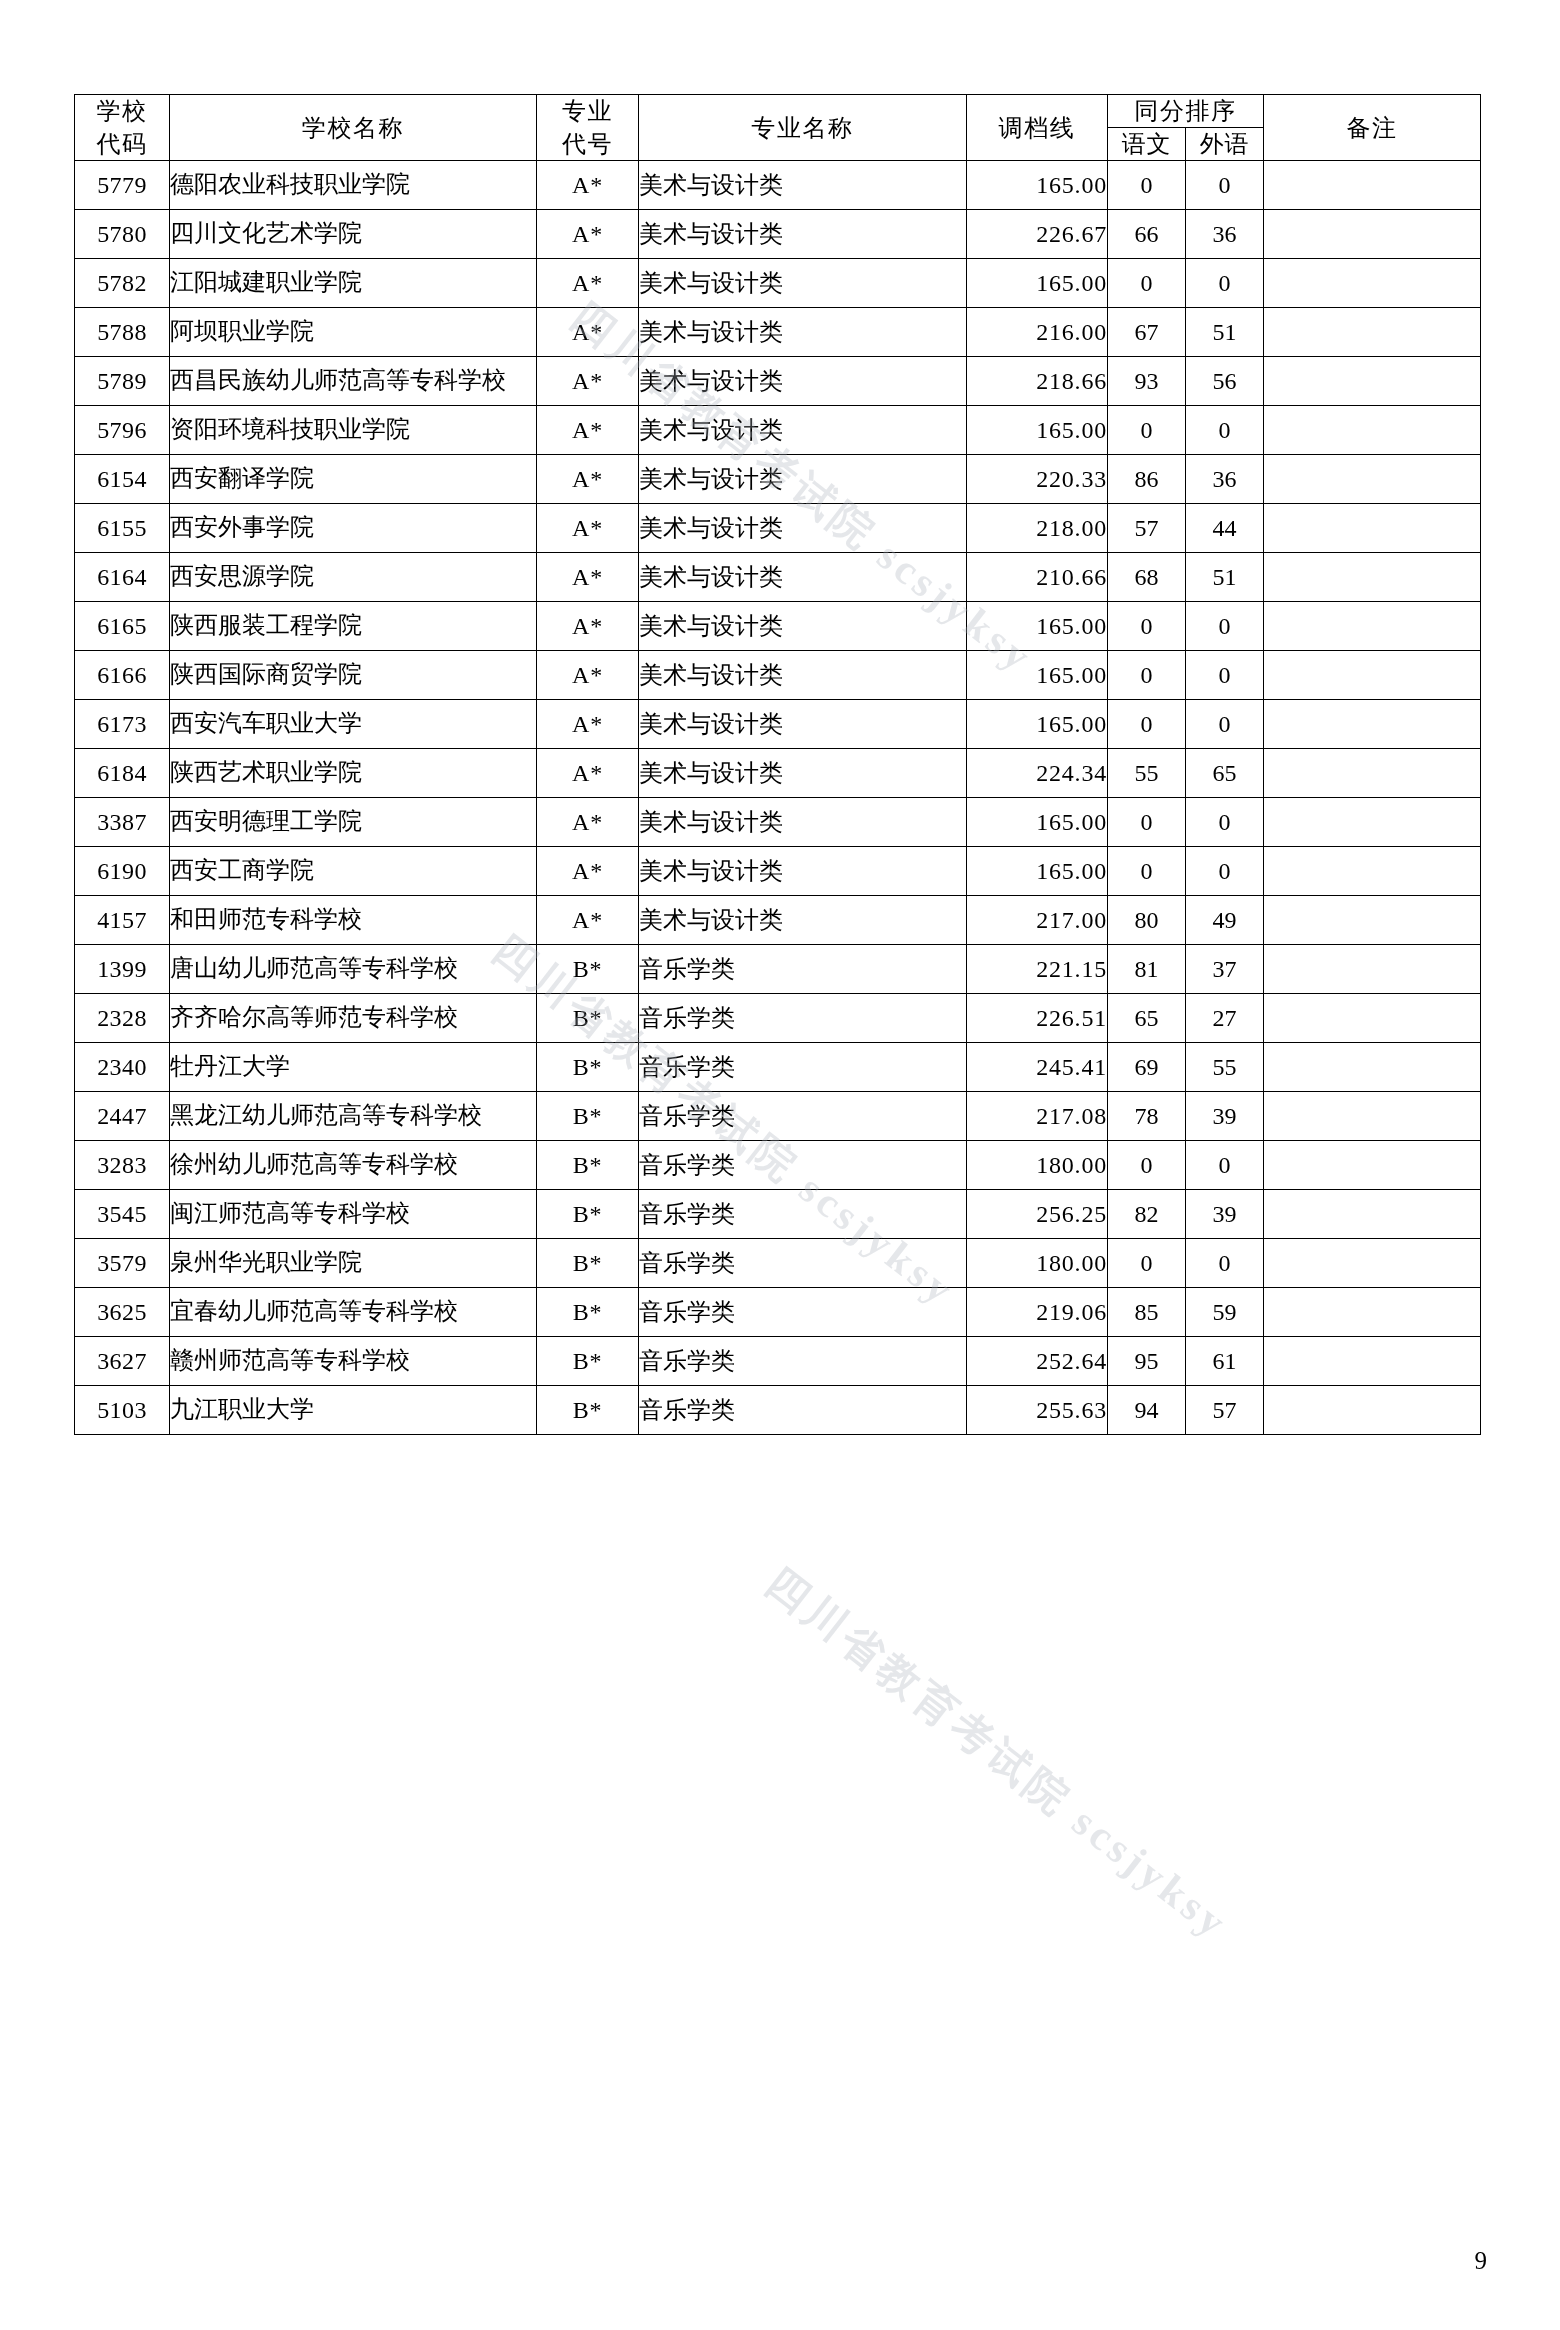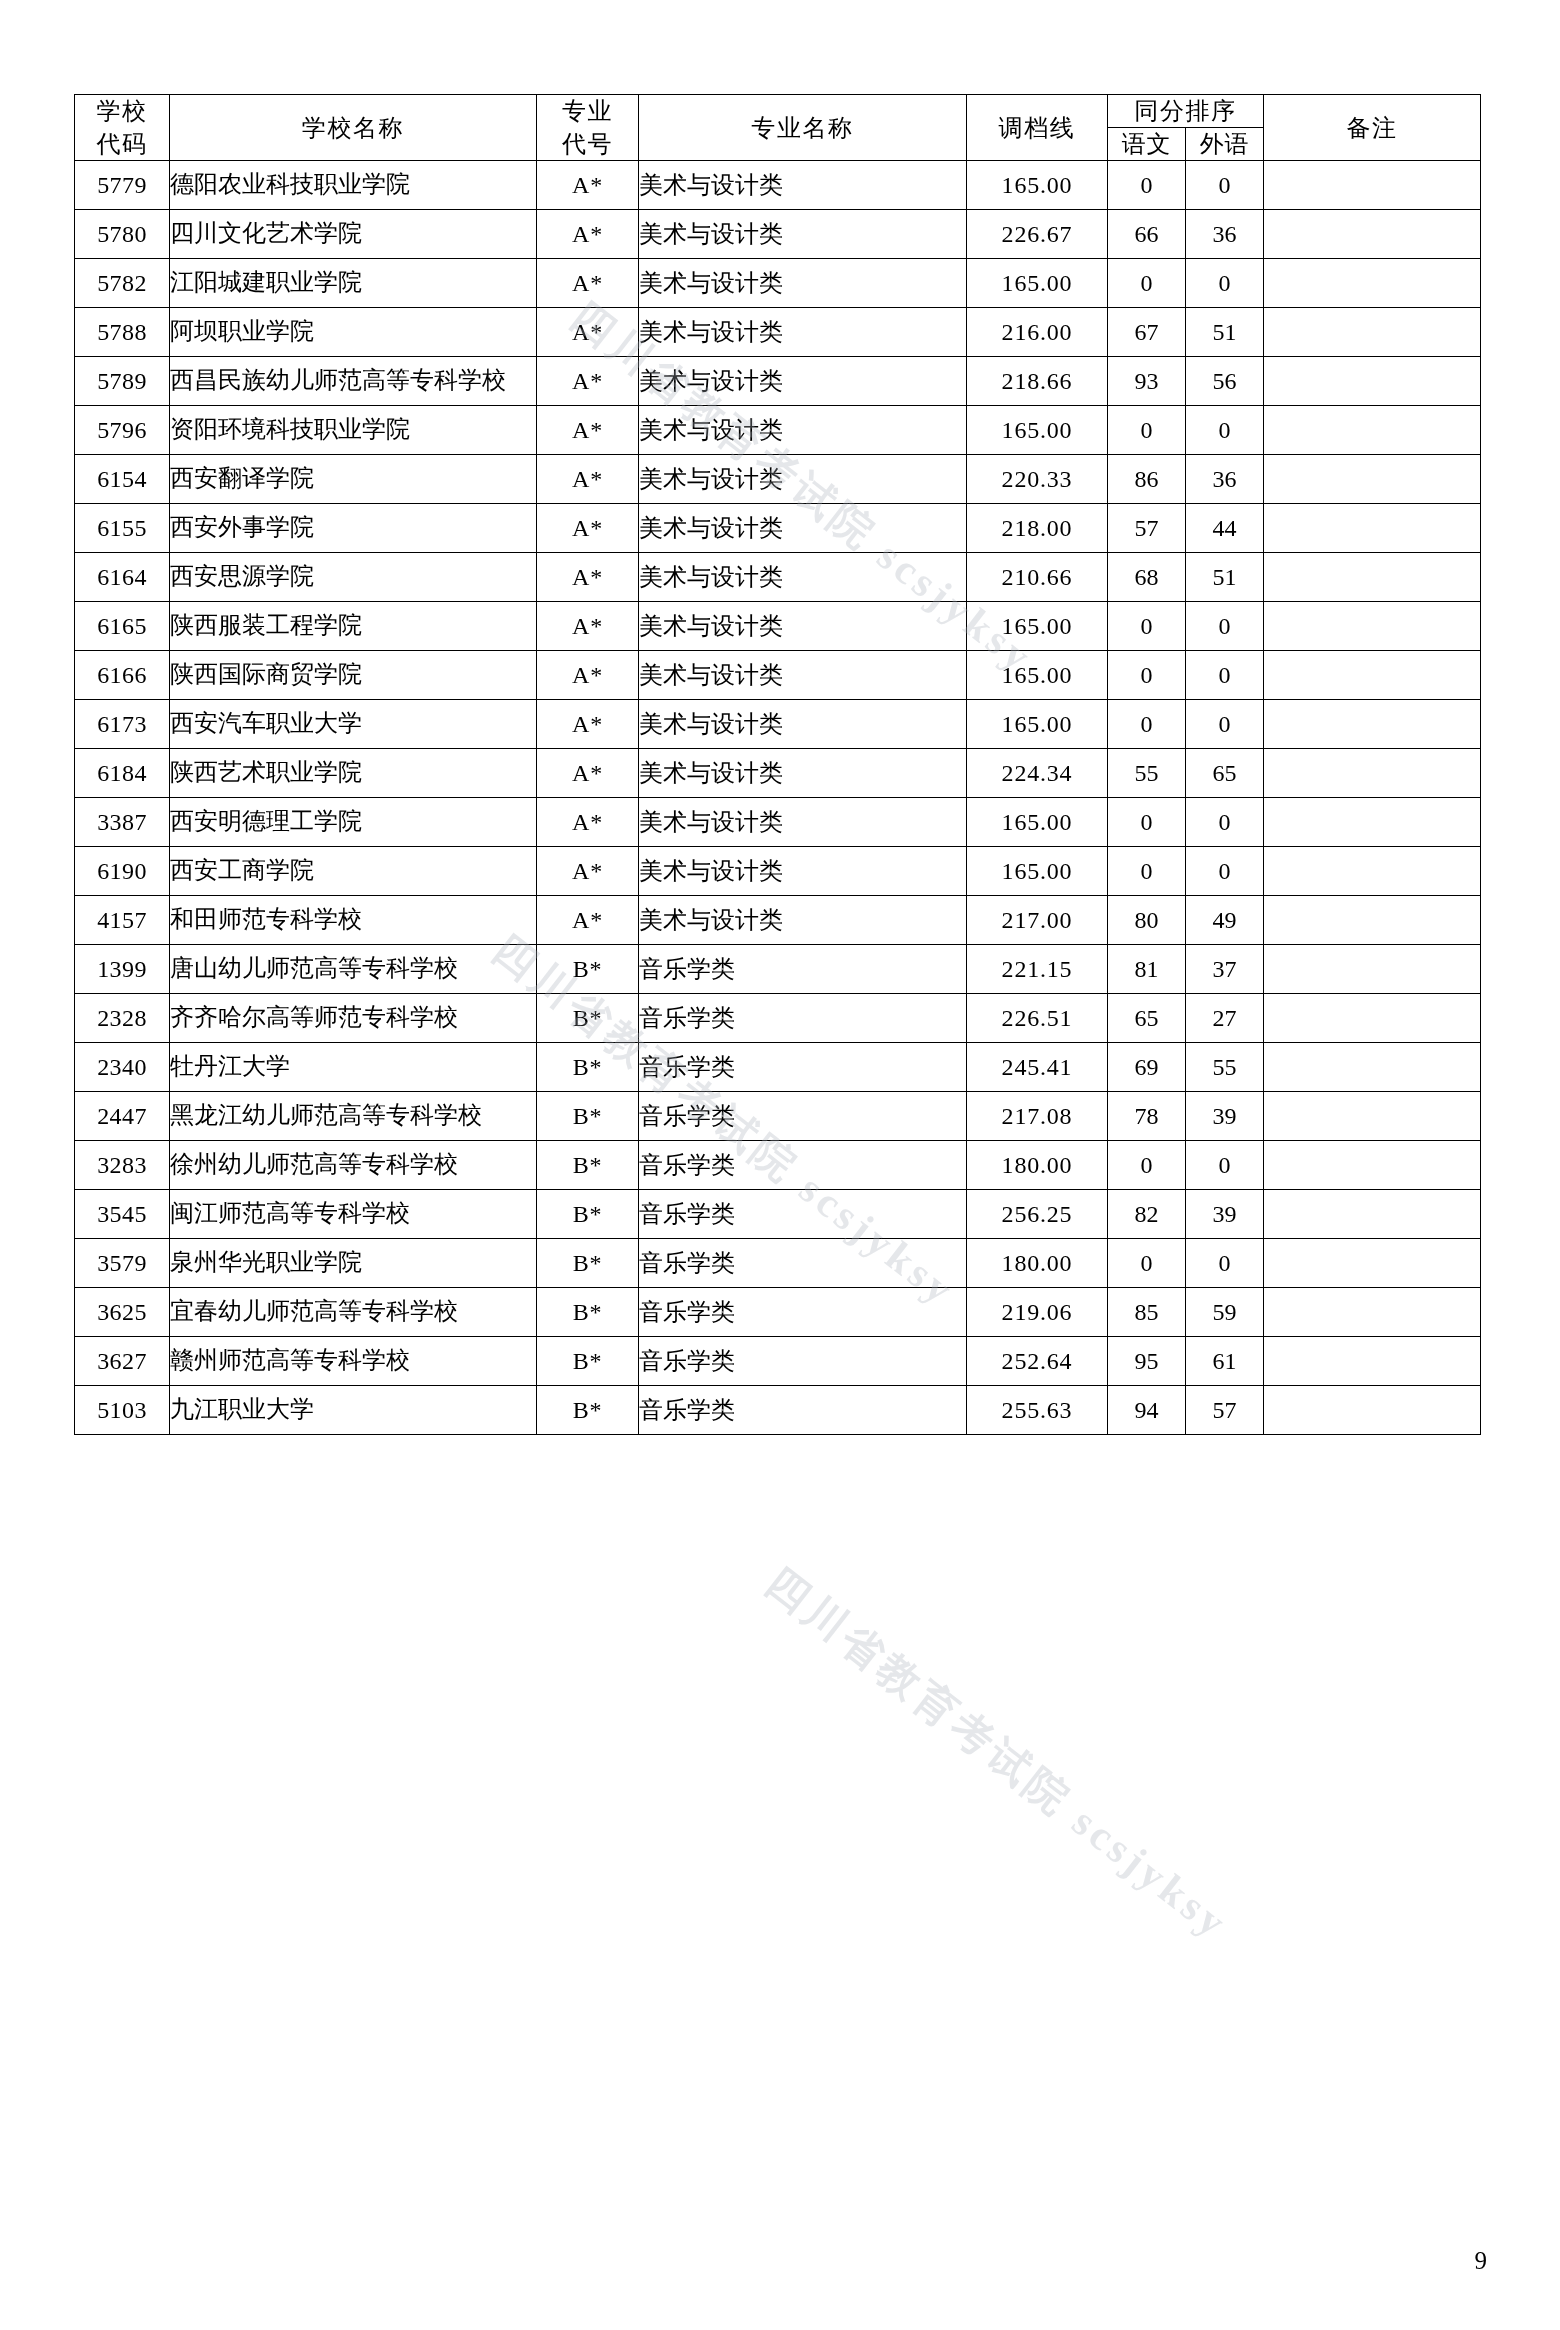--- a/index.html
+++ b/index.html
@@ -120,21 +120,21 @@
     font-size: 23px;
     letter-spacing: 0.8px;
   }
   td.major {
     text-align: left;
     padding-left: 11px;
     font-size: 24px;
     margin-top: 48px;
   }
   td.line {
-    text-align: center;
+    text-align: right;
     font-weight: bold;
     font-size: 24px;
     letter-spacing: 0.8px;
   }
   td.num {
     text-align: center;
     font-size: 24px;
   }
   td.remark { }
 

